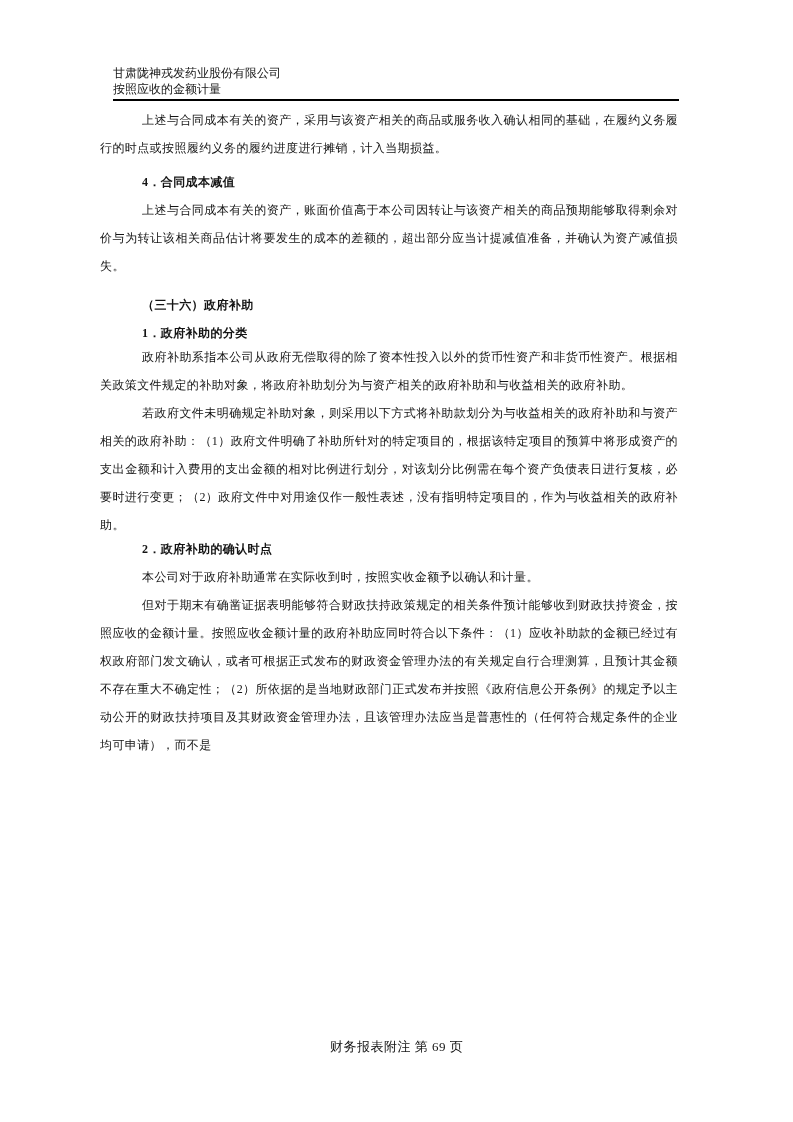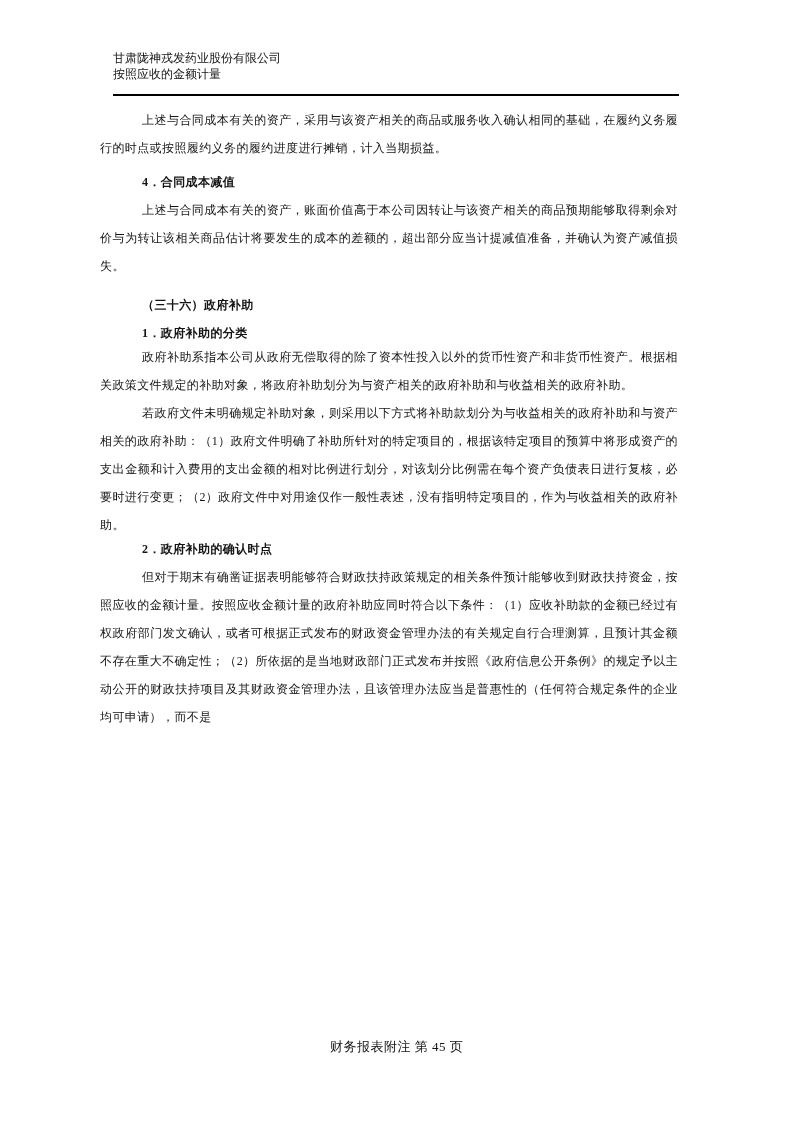--- a/index.html
+++ b/index.html
@@ -9,26 +9,26 @@
     height: 1122px;
     background: #ffffff;
     color: #141414;
     font-family: "Liberation Serif", "DejaVu Serif", serif;
     overflow: hidden;
   }
   
   .doc-header {
     position: absolute;
     left: 113px;
-    top: 50px;
+    top: 65px;
     width: 566px;
     font-size: 12px;
     line-height: 16px;
     border-bottom: 2px solid #000;
-    padding-bottom: 12px;
+    padding-bottom: 2px;
   }
   .doc-header div { white-space: nowrap; }
   
   .doc-body {
     position: absolute;
     left: 100px;
     top: 106px;
     width: 578px;
     font-size: 12px;
     line-height: 28px;
@@ -64,18 +64,19 @@
 
   <div class="doc-body">
     <p class="para">上述与合同成本有关的资产，采用与该资产相关的商品或服务收入确认相同的基础，在履约义务履行的时点或按照履约义务的履约进度进行摊销，计入当期损益。</p>
     <p class="hd mt6">4．合同成本减值</p>
     <p class="para mt9">上述与合同成本有关的资产，账面价值高于本公司因转让与该资产相关的商品预期能够取得剩余对价与为转让该相关商品估计将要发生的成本的差额的，超出部分应当计提减值准备，并确认为资产减值损失。</p>
     <p class="hd mt11">（三十六）政府补助</p>
     <p class="hd">1．政府补助的分类</p>
     <p class="para mtn4">政府补助系指本公司从政府无偿取得的除了资本性投入以外的货币性资产和非货币性资产。根据相关政策文件规定的补助对象，将政府补助划分为与资产相关的政府补助和与收益相关的政府补助。</p>
     <p class="para">若政府文件未明确规定补助对象，则采用以下方式将补助款划分为与收益相关的政府补助和与资产相关的政府补助：（1）政府文件明确了补助所针对的特定项目的，根据该特定项目的预算中将形成资产的支出金额和计入费用的支出金额的相对比例进行划分，对该划分比例需在每个资产负债表日进行复核，必要时进行变更；（2）政府文件中对用途仅作一般性表述，没有指明特定项目的，作为与收益相关的政府补助。</p>
     <p class="hd mtn4">2．政府补助的确认时点</p>
+    <p class="para">本公司对于政府补助通常在实际收到时，按照实收金额予以确认和计量。</p>
     <p class="para">但对于期末有确凿证据表明能够符合财政扶持政策规定的相关条件预计能够收到财政扶持资金，按照应收的金额计量。按照应收金额计量的政府补助应同时符合以下条件：（1）应收补助款的金额已经过有权政府部门发文确认，或者可根据正式发布的财政资金管理办法的有关规定自行合理测算，且预计其金额不存在重大不确定性；（2）所依据的是当地财政部门正式发布并按照《政府信息公开条例》的规定予以主动公开的财政扶持项目及其财政资金管理办法，且该管理办法应当是普惠性的（任何符合规定条件的企业均可申请），而不是</p>
   </div>
 
-  <div class="doc-footer">财务报表附注 第 45 页</div>
+  <div class="doc-footer">财务报表附注 第 69 页</div>
 
 </div>
 
 </body></html>

